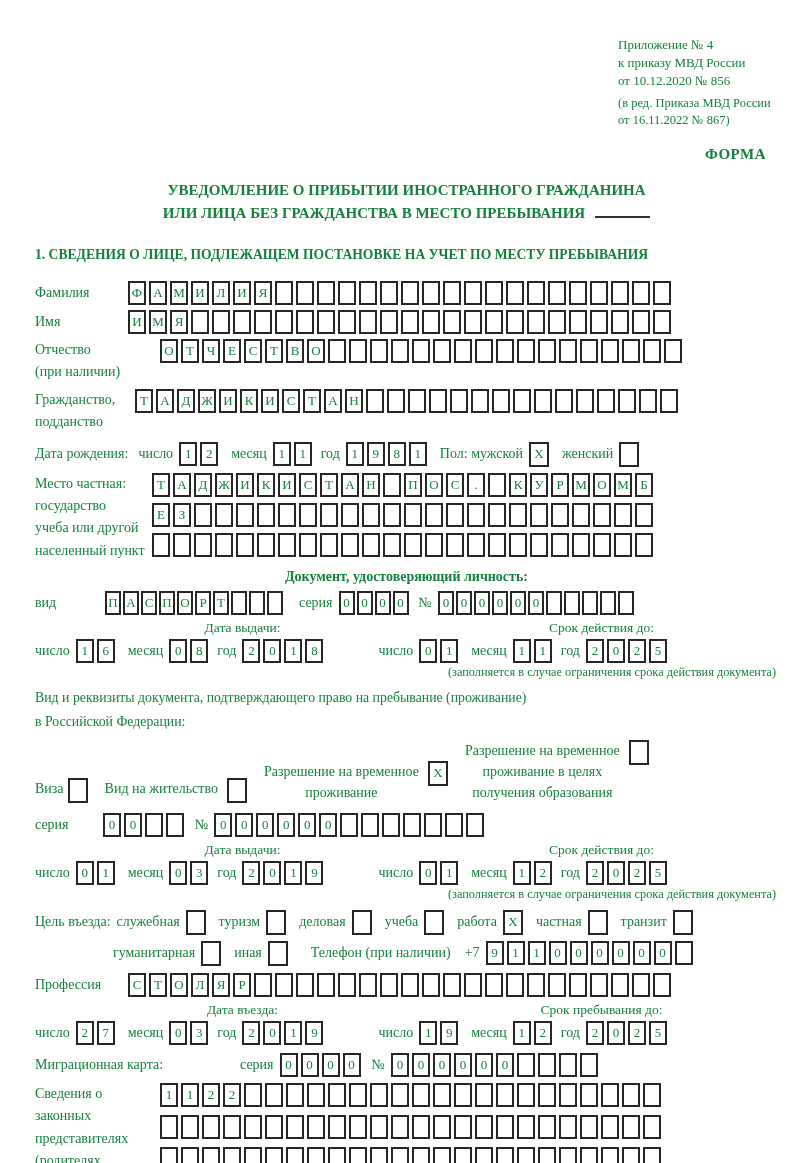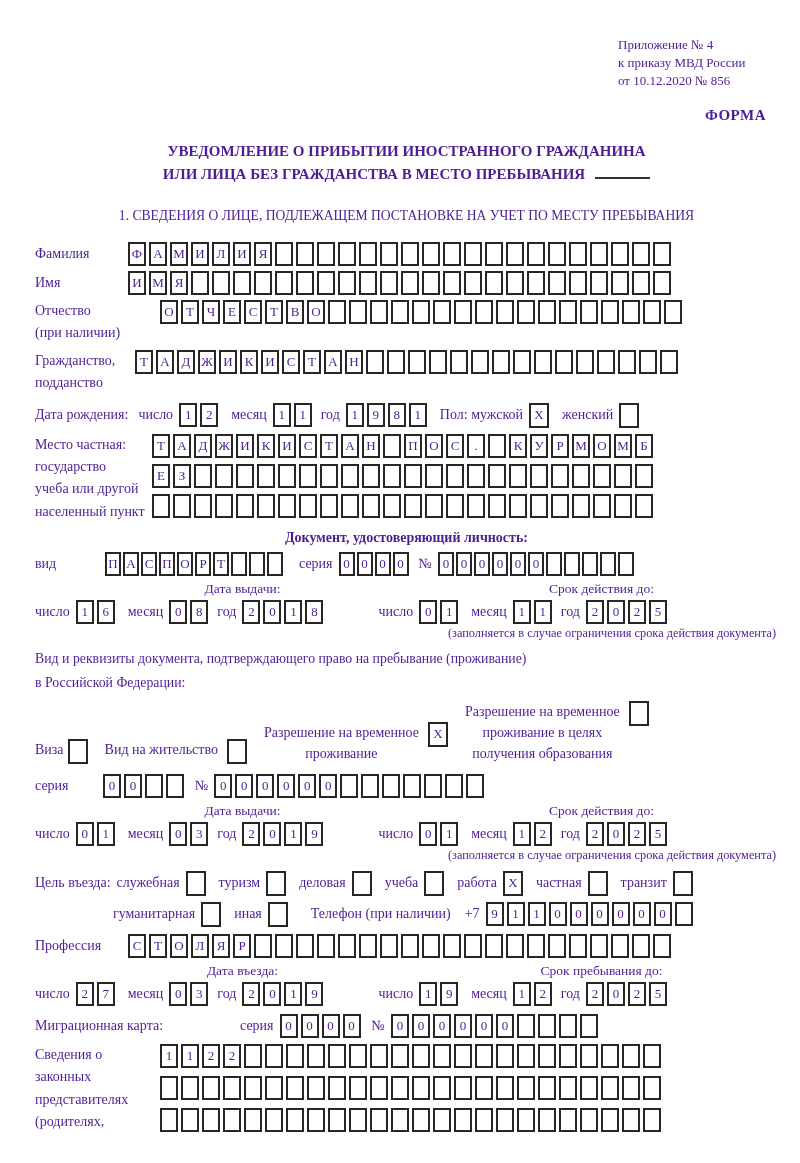--- a/index.html
+++ b/index.html
@@ -1,29 +1,29 @@
 <!DOCTYPE html>
 <html><head>
 <meta charset="utf-8">
 <style>
   * { box-sizing: border-box; }
   html,body { margin:0; padding:0; background:#e8e8e8; }
   .page {
-    width:800px; height:1163px; margin:0 auto; background:#ffffff; color:#4c1d95;
+    width:800px; height:1163px; margin:0 auto; background:#ffffff; color:#15803d;
     font-family:"Liberation Serif","DejaVu Serif",serif; font-size:14px;
     padding:36px 22px 16px 35px; position:relative; overflow:hidden;
   }
   
   .hdr-appendix { margin-left:583px; font-size:13px; line-height:1.4; }
   .hdr-rev { margin-left:583px; font-size:12.5px; line-height:1.4; margin-top:4px; }
   .forma { text-align:right; font-weight:bold; font-size:15px; padding-right:12px; margin-top:16px; letter-spacing:.5px; }
   
   .title { text-align:center; font-weight:bold; font-size:15px; margin-top:16px; line-height:1.55; }
   .blankline { display:inline-block; width:55px; border-bottom:2px solid #333; margin-left:10px; vertical-align:baseline; }
-  .sec1 { text-align:center; font-weight:normal; font-size:13.6px; margin-top:22px; margin-bottom:18px; }
+  .sec1 { text-align:left; font-weight:bold; font-size:13.6px; margin-top:22px; margin-bottom:18px; }
   
   .row { display:flex; align-items:center; margin-bottom:5px; }
   .row.top { align-items:flex-start; }
   .lab { flex:0 0 auto; }
   .labcol { display:flex; flex-direction:column; line-height:1.6; flex:0 0 auto; }
   .cells { display:inline-flex; flex-wrap:nowrap; }
   .cell {
     display:inline-flex; align-items:center; justify-content:center; flex:0 0 auto;
     width:18px; height:24px; border:2px solid #262626; margin-right:3px;
     font-size:13px; background:#fff;
@@ -51,20 +51,24 @@
 </head>
 <body>
 
 <div class="page">
 
   <div class="hdr-appendix">
     <div>Приложение № 4</div>
     <div>к приказу МВД России</div>
     <div>от 10.12.2020 № 856</div>
   </div>
+  <div class="hdr-rev">
+    <div>(в ред. Приказа МВД России</div>
+    <div>от 16.11.2022 № 867)</div>
+  </div>
   <div class="forma">ФОРМА</div>
 
   <div class="title">
     <div>УВЕДОМЛЕНИЕ О ПРИБЫТИИ ИНОСТРАННОГО ГРАЖДАНИНА</div>
     <div><span>ИЛИ ЛИЦА БЕЗ ГРАЖДАНСТВА В МЕСТО ПРЕБЫВАНИЯ</span><span class="blankline"></span></div>
   </div>
 
   <div class="sec1">1. СВЕДЕНИЯ О ЛИЦЕ, ПОДЛЕЖАЩЕМ ПОСТАНОВКЕ НА УЧЕТ ПО МЕСТУ ПРЕБЫВАНИЯ</div>
 
   <div class="row">

